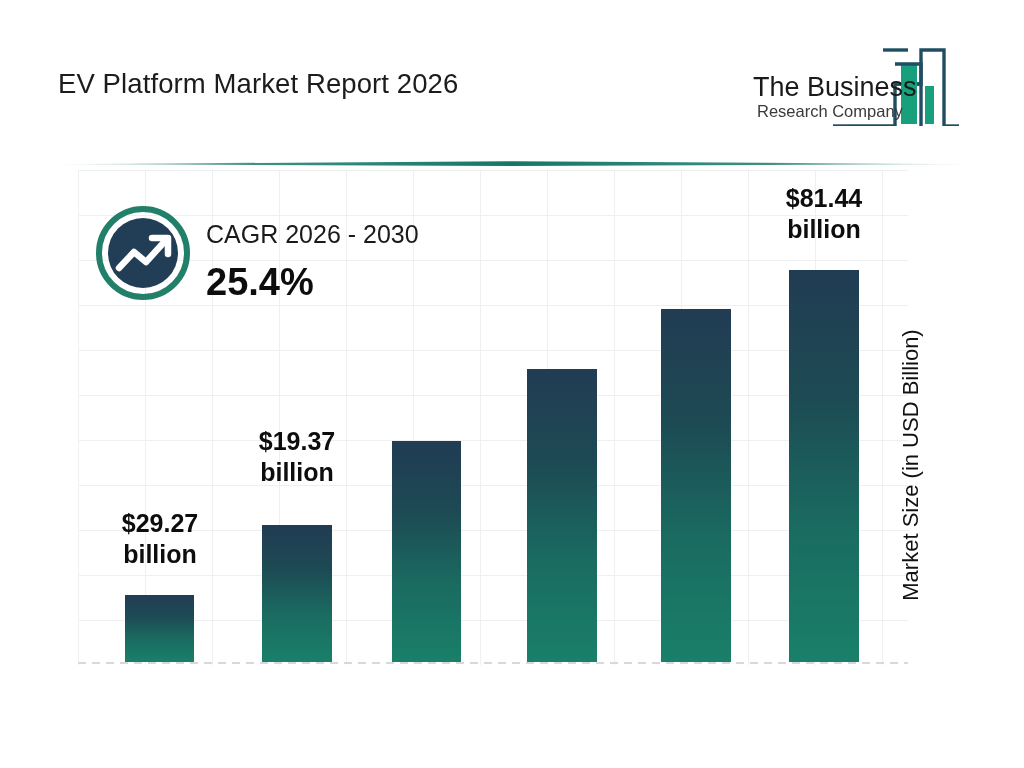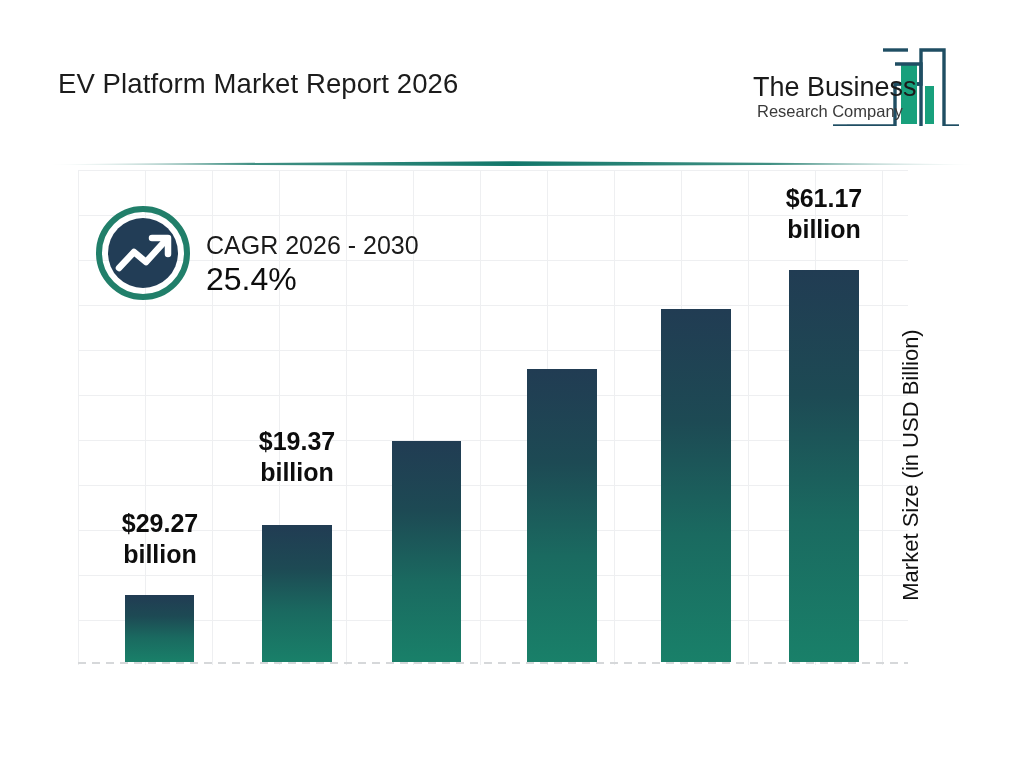--- a/index.html
+++ b/index.html
@@ -67,25 +67,25 @@
     transform:rotate(-90deg);
     white-space:nowrap;
     font-size:22px;color:#111;font-weight:400;
   }
 
   
   .cagr{position:absolute;left:96px;top:206px;width:420px;height:98px;}
   .cagr-circle{position:absolute;left:0;top:0;width:94px;height:94px;}
   .cagr-period{
     position:absolute;left:110px;top:14px;
-    font-size:25px;color:#1a1a1a;font-weight:400;white-space:nowrap;margin-top:11px;
+    font-size:25px;color:#1a1a1a;font-weight:400;white-space:nowrap;
   }
   .cagr-value{
     position:absolute;left:110px;top:55px;
-    font-size:32px;color:#0d0d0d;font-weight:normal;white-space:nowrap;
+    font-size:38px;color:#0d0d0d;font-weight:bold;white-space:nowrap;
   }
 </style>
 </head>
 <body>
 
 <div id="page">
 
   <div class="title">EV Platform Market Report 2026</div>
 
   <div class="logo">
@@ -157,21 +157,21 @@
     <div class="bar" style="left:184px;width:70px;height:137px;"></div>
     <div class="bar" style="left:314px;width:69px;height:221px;"></div>
     <div class="bar" style="left:449px;width:70px;height:293px;"></div>
     <div class="bar" style="left:583px;width:70px;height:353px;"></div>
     <div class="bar" style="left:711px;width:70px;height:392px;"></div>
 
     <div class="vlabel" style="left:21px;top:338px;width:122px;">$29.27
 billion</div>
     <div class="vlabel" style="left:158px;top:256px;width:122px;">$19.37
 billion</div>
-    <div class="vlabel" style="left:685px;top:13px;width:122px;">$61.17
+    <div class="vlabel" style="left:685px;top:13px;width:122px;">$81.44
 billion</div>
 
   </div>
 
   <div class="ytitle">
     <span>Market Size (in USD Billion)</span>
   </div>
 
   <div class="cagr">
     <div class="cagr-circle">

